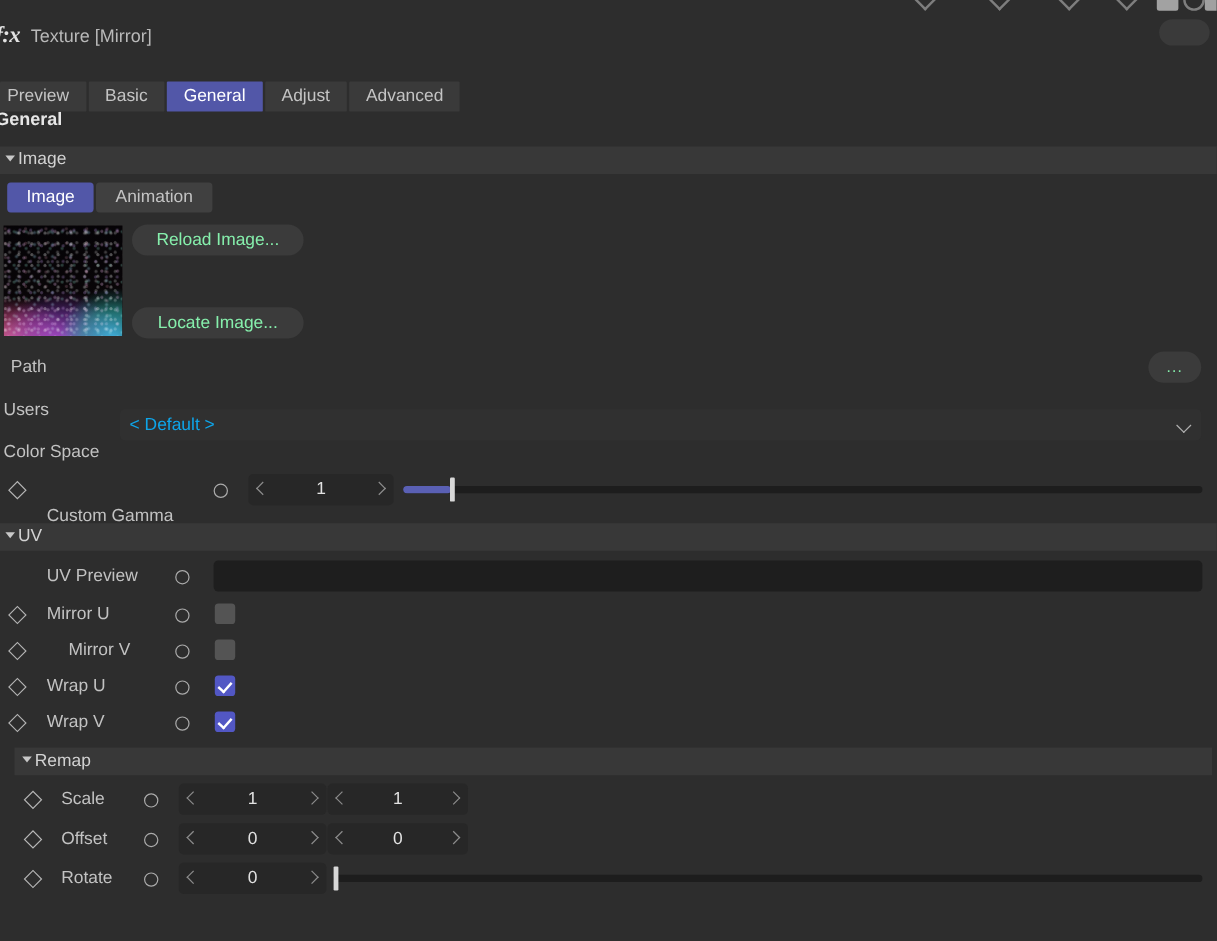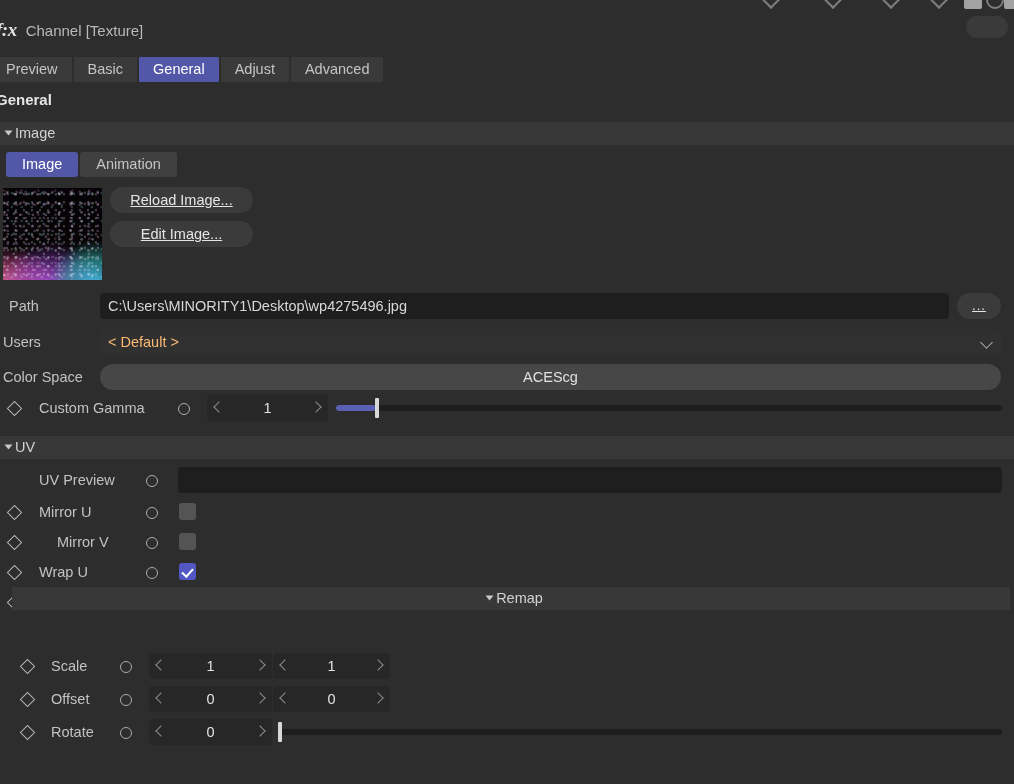--- a/index.html
+++ b/index.html
@@ -50,21 +50,21 @@
   .header-title { font-size: 15px; color: #b9b9b9; }
 
   .blob {
     position: absolute; right: 6px; top: 16px;
     width: 42px; height: 22px; border-radius: 11px;
     background: #3a3a3a;
   }
 
   
   .tabbar {
-    position: absolute; left: 0; top: 57px; height: 25px;
+    position: absolute; left: 0; top: 68px; height: 25px;
     display: flex; gap: 2px;
   }
   .tab {
     height: 25px; line-height: 25px;
     padding: 0 14px;
     background: #3a3a3a;
     color: #c4c4c4;
     font-size: 14.5px;
     text-align: center;
     border-radius: 1px;
@@ -141,23 +141,22 @@
     background: linear-gradient(to bottom, rgba(5,3,6,.97) 0%, rgba(5,3,6,.78) 26%, rgba(5,3,6,.30) 55%, rgba(5,3,6,0) 80%);
   }
 
   
   .pill {
     position: absolute;
     background: #3b3b3b;
     border-radius: 13px;
     height: 26px; line-height: 26px;
     text-align: center;
-    font-size: 14.5px; color: #e5e5e5;
+    font-size: 14.5px; color: #86efac;
     cursor: default;
-    text-decoration: underline;
   }
 
   
   .lbl {
     position: absolute;
     font-size: 14.5px; color: #c2c2c2;
     line-height: 20px;
     white-space: nowrap;
   }
 
@@ -170,23 +169,24 @@
     font-size: 14.5px; color: #d8d8d8;
     padding: 0 8px;
     box-sizing: border-box;
     overflow: hidden; white-space: nowrap;
   }
   .dropdown {
     position: absolute;
     background: #303030;
     border-radius: 4px;
     height: 26px; line-height: 26px;
-    font-size: 14.5px; color: #fdba74;
+    font-size: 14.5px; color: #0ea5e9;
     padding: 0 8px;
     box-sizing: border-box;
+    margin-top: 12px;
   }
   .dropdown .chev {
     position: absolute; right: 10px; top: 9px;
     width: 8px; height: 8px;
     border-left: 1.6px solid #b0b0b0;
     border-bottom: 1.6px solid #b0b0b0;
     transform: rotate(-45deg);
   }
   .cspace {
     position: absolute;
@@ -278,21 +278,21 @@
     <div class="ti chev" style="left:826px"></div>
     <div class="ti chev" style="left:884px"></div>
     <div class="ti chev" style="left:932px"></div>
     <div class="ti sq" style="left:964px"></div>
     <div class="ti circ" style="left:986px"></div>
     <div class="ti sq" style="left:1004px"></div>
   </div>
 
   <div class="header">
     <span class="fx">f:x</span>
-    <span class="header-title">Channel [Texture]</span>
+    <span class="header-title">Texture [Mirror]</span>
   </div>
   <div class="blob"></div>
 
   <div class="tabbar">
     <div class="tab">Preview</div>
     <div class="tab">Basic</div>
     <div class="tab active">General</div>
     <div class="tab">Adjust</div>
     <div class="tab">Advanced</div>
   </div>
@@ -310,37 +310,35 @@
 
   <div class="thumb">
     <div class="g1"></div>
       <div class="g2"></div>
       <div class="g3"></div>
     <div class="dark"></div>
       <div class="g4"></div>
   </div>
 
   <div class="pill" style="left:110px; top:187px; width:143px;">Reload Image...</div>
-  <div class="pill" style="left:110px; top:221px; width:143px;">Edit Image...</div>
+  <div class="pill" style="left:110px; top:256px; width:143px;">Locate Image...</div>
 
   <div class="lbl" style="left:9px; top:296px;">Path</div>
-  <div class="field" style="left:100px; top:293px; width:849px;">C:\Users\MINORITY1\Desktop\wp4275496.jpg</div>
   <div class="pill" style="left:957px; top:293px; width:44px; font-size:13px; letter-spacing:1px;">...</div>
 
   <div class="lbl" style="left:3px; top:332px;">Users</div>
   <div class="dropdown" style="left:100px; top:329px; width:901px;">
     <span>&lt; Default &gt;</span>
     <span class="chev"></span>
   </div>
 
   <div class="lbl" style="left:3px; top:367px;">Color Space</div>
-  <div class="cspace" style="left:100px; top:364px; width:901px;">ACEScg</div>
 
   <div class="diamond" style="left:9px; top:403px;"></div>
-  <div class="lbl" style="left:39px; top:398px;">Custom Gamma</div>
+  <div class="lbl" style="left:39px; top:420px;">Custom Gamma</div>
   <div class="keycirc" style="left:178px; top:403px;"></div>
   <div class="stepper" style="left:207px; top:395px; width:121px;">
     <span class="ar l"></span>
     <span class="v">1</span>
     <span class="ar r"></span>
   </div>
   <div class="slider" style="left:336px; top:395px; width:666px;">
     <div class="track"></div>
     <div class="fill" style="width:40px;"></div>
     <div class="knob" style="left:39px;"></div>
@@ -367,21 +365,21 @@
   <div class="diamond" style="left:9px; top:567px;"></div>
   <div class="lbl" style="left:39px; top:562px;">Wrap U</div>
   <div class="keycirc" style="left:146px; top:567px;"></div>
   <div class="cbox on" style="left:179px; top:563px;"></div>
 
   <div class="diamond" style="left:9px; top:597px;"></div>
   <div class="lbl" style="left:39px; top:592px;">Wrap V</div>
   <div class="keycirc" style="left:146px; top:597px;"></div>
   <div class="cbox on" style="left:179px; top:593px;"></div>
 
-  <div class="band" style="left:12px; top:587px; width:990px; padding-left:8px;text-align:center;">
+  <div class="band" style="left:12px; top:623px; width:990px; padding-left:8px;">
     <span class="caret"></span><span>Remap</span>
   </div>
 
   <div class="diamond" style="left:22px; top:661px;"></div>
   <div class="lbl" style="left:51px; top:656px;">Scale</div>
   <div class="keycirc" style="left:120px; top:661px;"></div>
   <div class="stepper" style="left:149px; top:653px; width:123px;">
     <span class="ar l"></span>
     <span class="v">1</span>
     <span class="ar r"></span>

